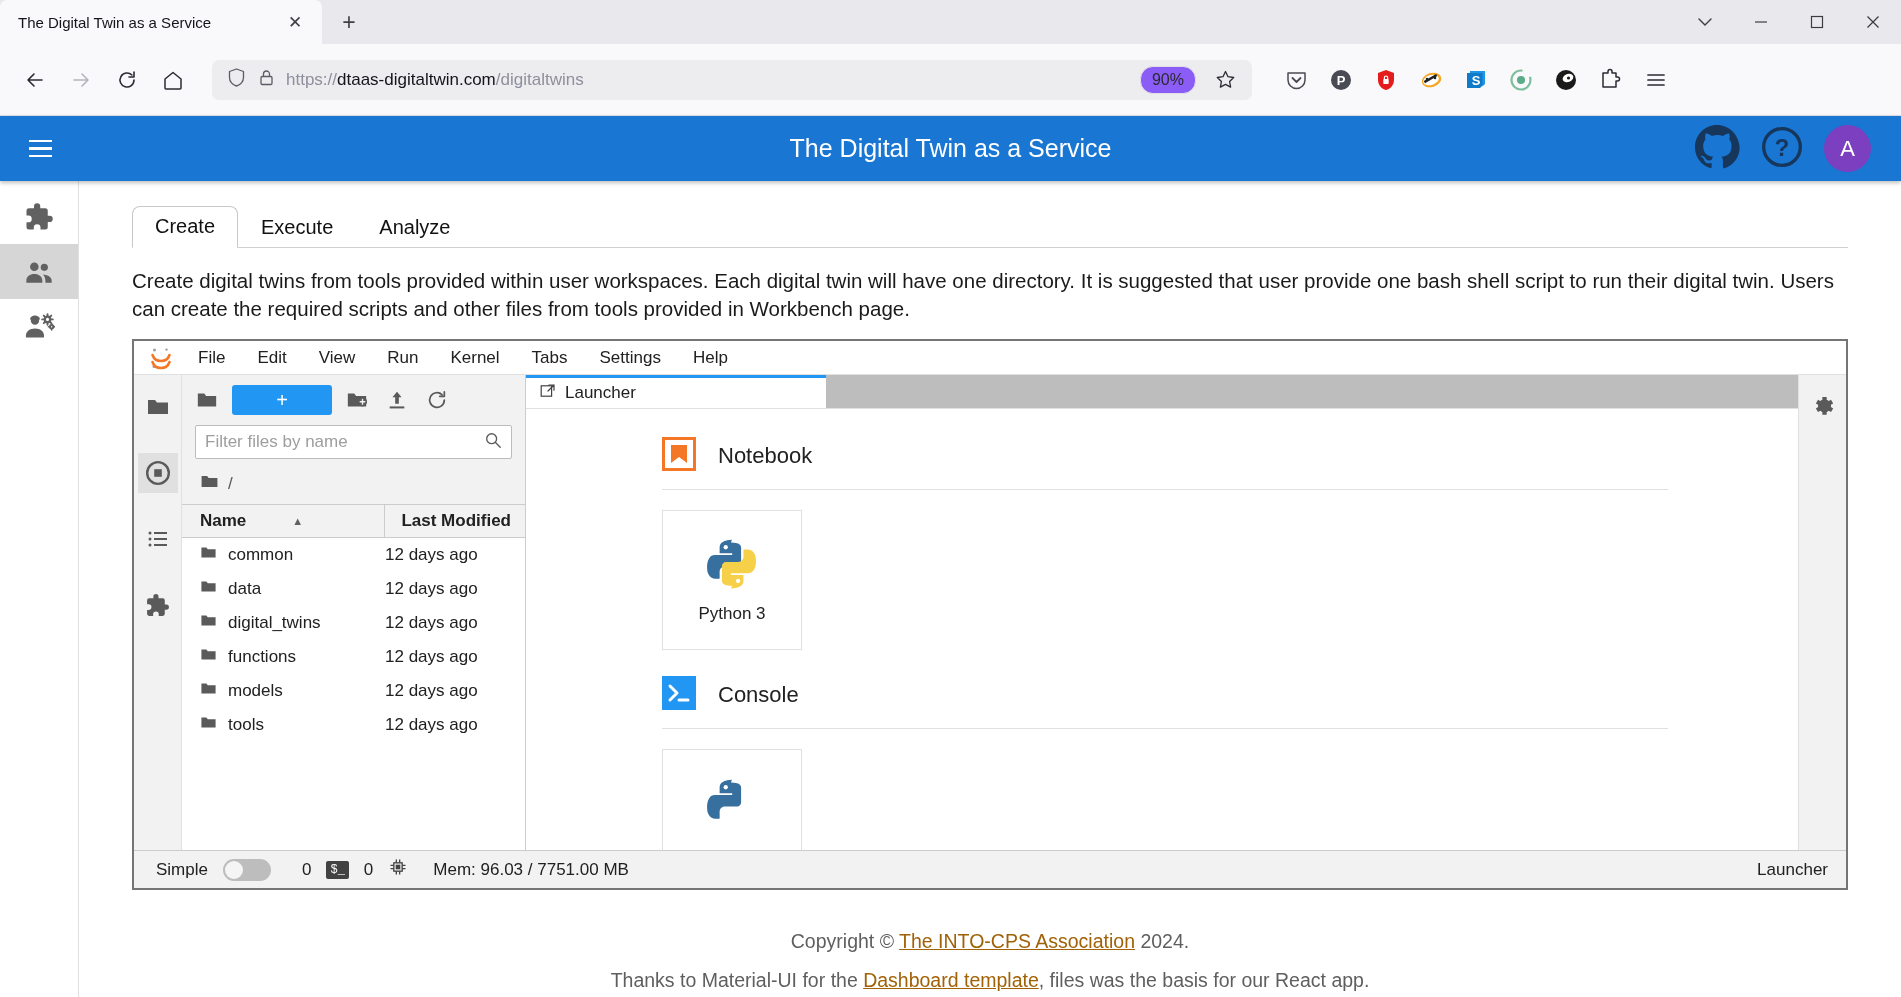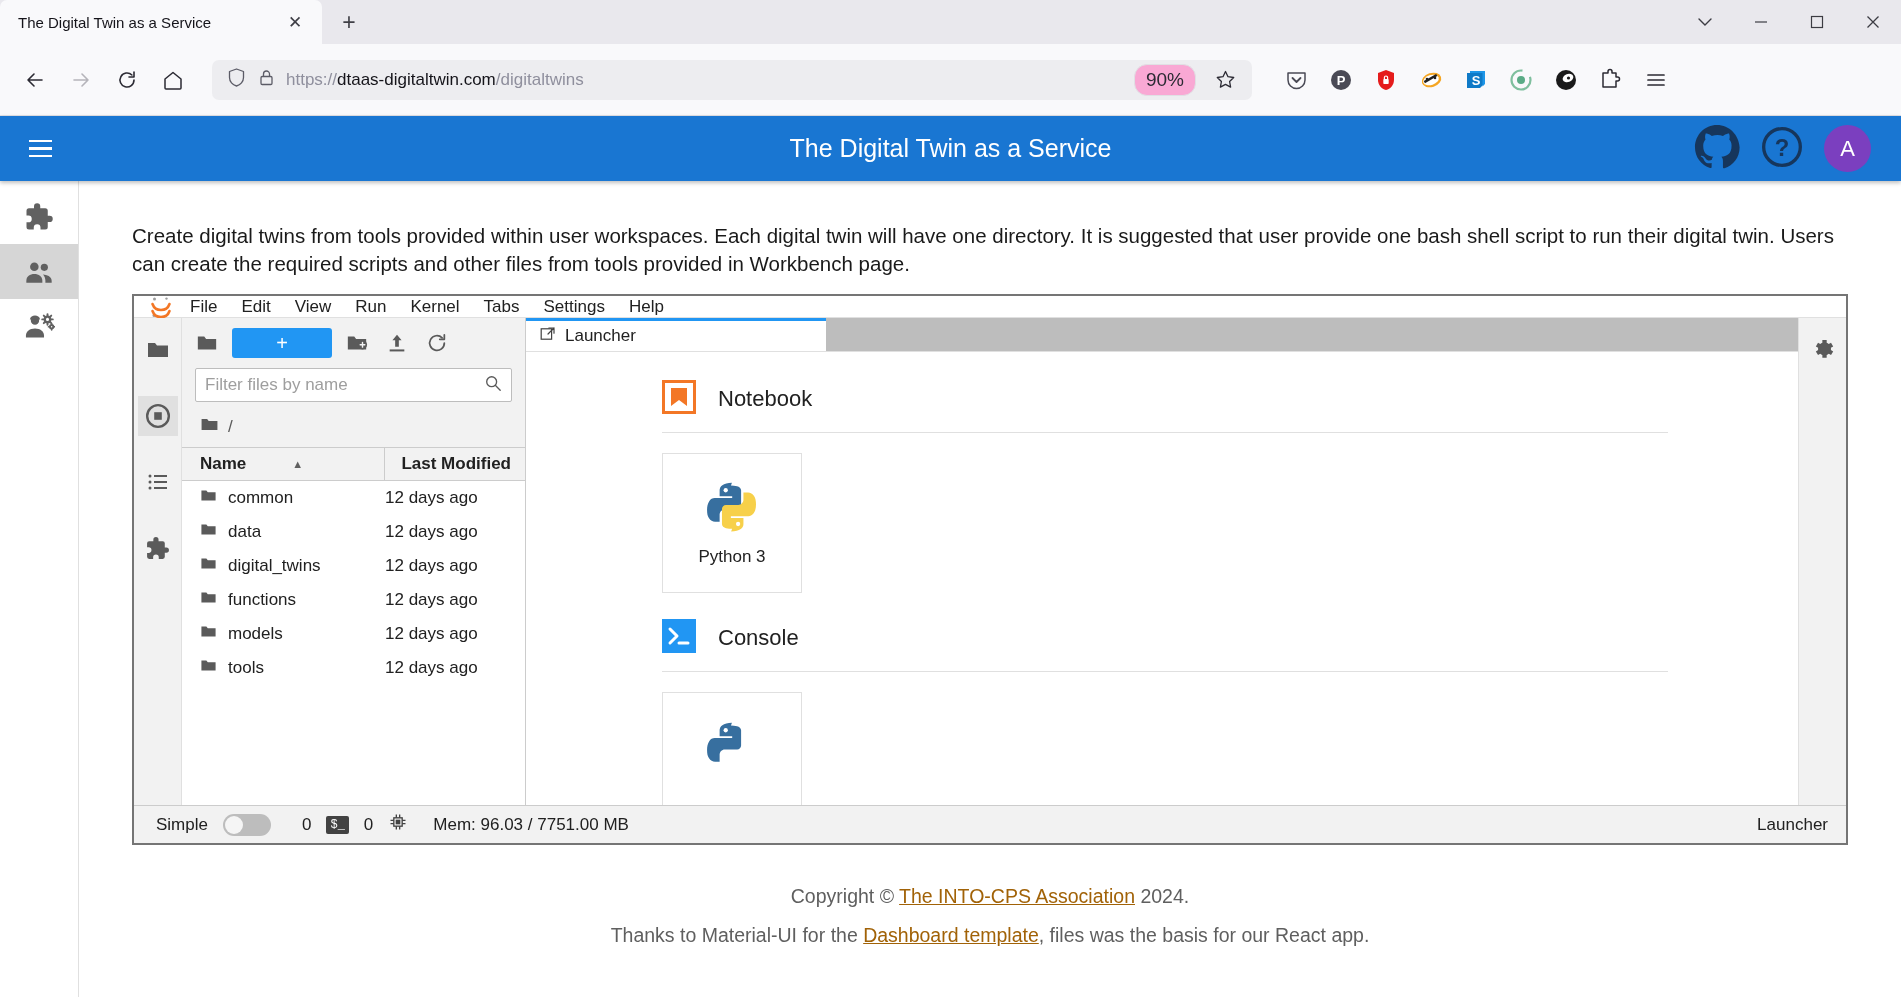--- a/index.html
+++ b/index.html
@@ -93,23 +93,23 @@
   }
   .url-text {
     flex: 1;
     font-size: 17px;
     color: #8f8f9d;
     white-space: nowrap;
     overflow: hidden;
   }
   .url-text b { color: #15141a; font-weight: 400; }
   .zoom-badge {
-    font-size: 19px;
+    font-size: 16px;
     color: #2b2a33;
-    background: #f9a8d4;
+    background: #8b5cf6;
     border-radius: 13px;
     padding: 4px 11px;
     border: 1px solid #e0e0e4;
   }
   .star-btn {
     width: 38px; height: 38px;
     display: flex; align-items: center; justify-content: center;
     color: #2b2a33;
   }
   .ext-row {
@@ -220,24 +220,24 @@
   
   .jupyter {
     border: 2px solid #757575;
     height: 551px;
     display: flex;
     flex-direction: column;
     background: #fff;
     font-size: 16px;
   }
   .j-menubar {
-    height: 22px;
-    display: flex;
-    align-items: center;
-    gap: 0;
+    height: 34px;
+    display: flex;
+    align-items: center;
+    gap: 8px;
     padding-left: 10px;
     border-bottom: 1px solid #e0e0e0;
     flex-shrink: 0;
   }
   .j-logo { width: 34px; display: flex; align-items: center; justify-content: center; }
   .j-menu-item {
     padding: 4px 12px;
     font-size: 17px;
     color: #212121;
   }
@@ -588,20 +588,25 @@
           <circle cx="18.2" cy="6.5" r="2.1" fill="none" stroke="#616161" stroke-width="1.8"></circle>
           <path d="M18.2 2.4v1.3M18.2 9.3v1.3M14.1 6.5h1.3M21 6.5h1.3M15.3 3.6l.9.9M20.2 8.5l.9.9M21.1 3.6l-.9.9M16.2 8.5l-.9.9" stroke="#616161" stroke-width="1.5" stroke-linecap="round"></path>
           <circle cx="21.4" cy="12.2" r="1.3" fill="none" stroke="#616161" stroke-width="1.5"></circle>
           <path d="M21.4 9.8v.8M21.4 13.8v.8M19 12.2h.8M23 12.2h.8" stroke="#616161" stroke-width="1.3" stroke-linecap="round"></path>
         </svg>
     </div>
   </div>
 
   <div class="content">
 
+    <div class="tabs">
+      <div class="tab-item active">Create</div>
+      <div class="tab-item">Execute</div>
+      <div class="tab-item">Analyze</div>
+    </div>
 
     <div class="desc">Create digital twins from tools provided within user workspaces. Each digital twin will have one directory. It is suggested that user provide one bash shell script to run their digital twin. Users can create the required scripts and other files from tools provided in Workbench page.</div>
 
     <div class="jupyter">
 
       <div class="j-menubar">
         <span class="j-logo">
           <svg width="24" height="24" viewBox="0 0 24 24">
               <circle cx="5.5" cy="4" r="1.5" fill="#9e9e9e"></circle>
               <circle cx="17.5" cy="3.6" r="1.2" fill="#9e9e9e"></circle>

